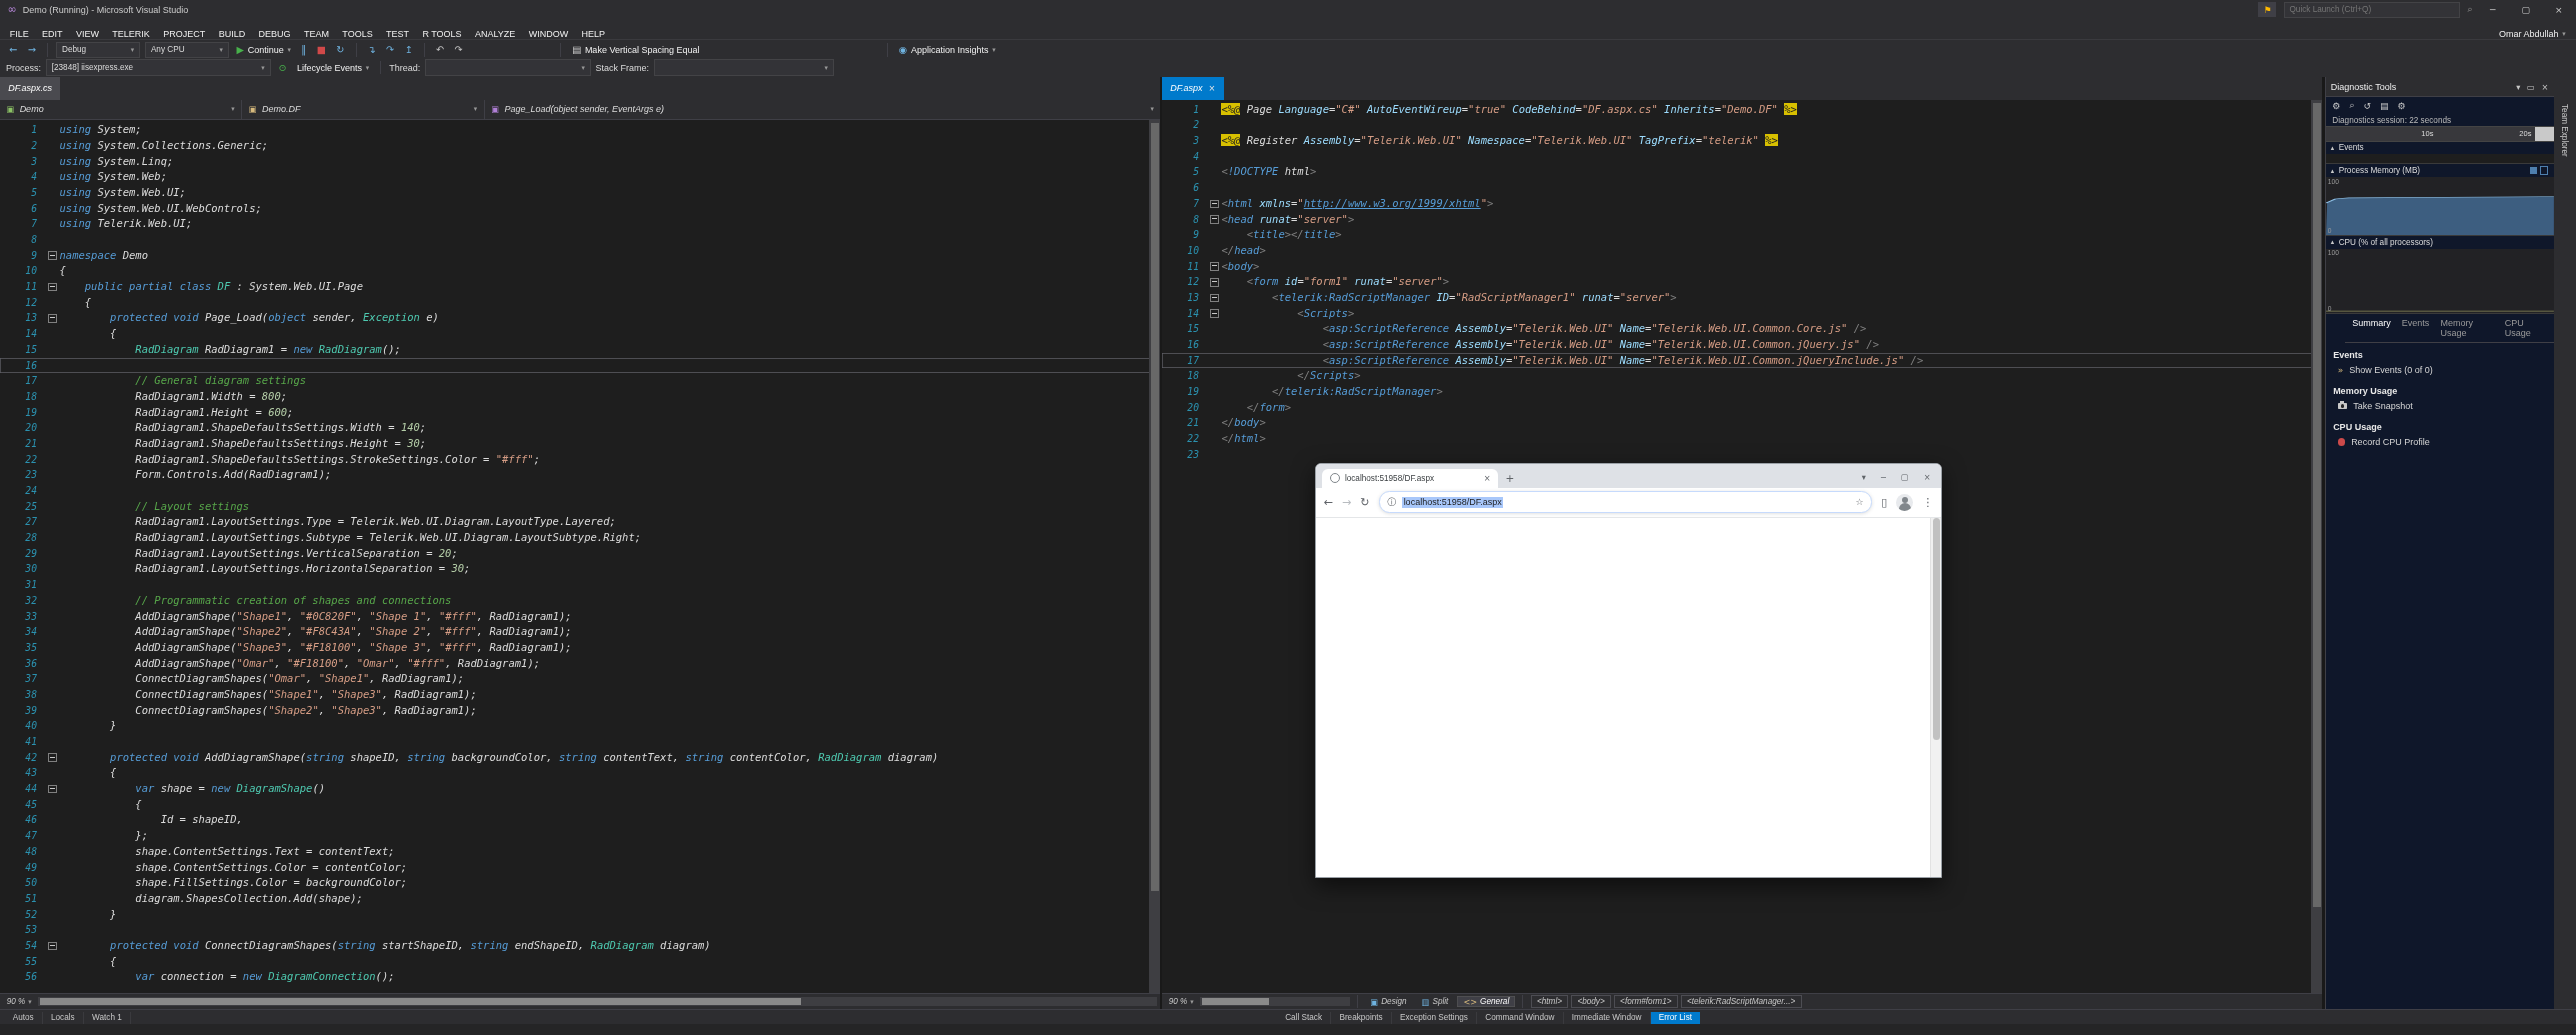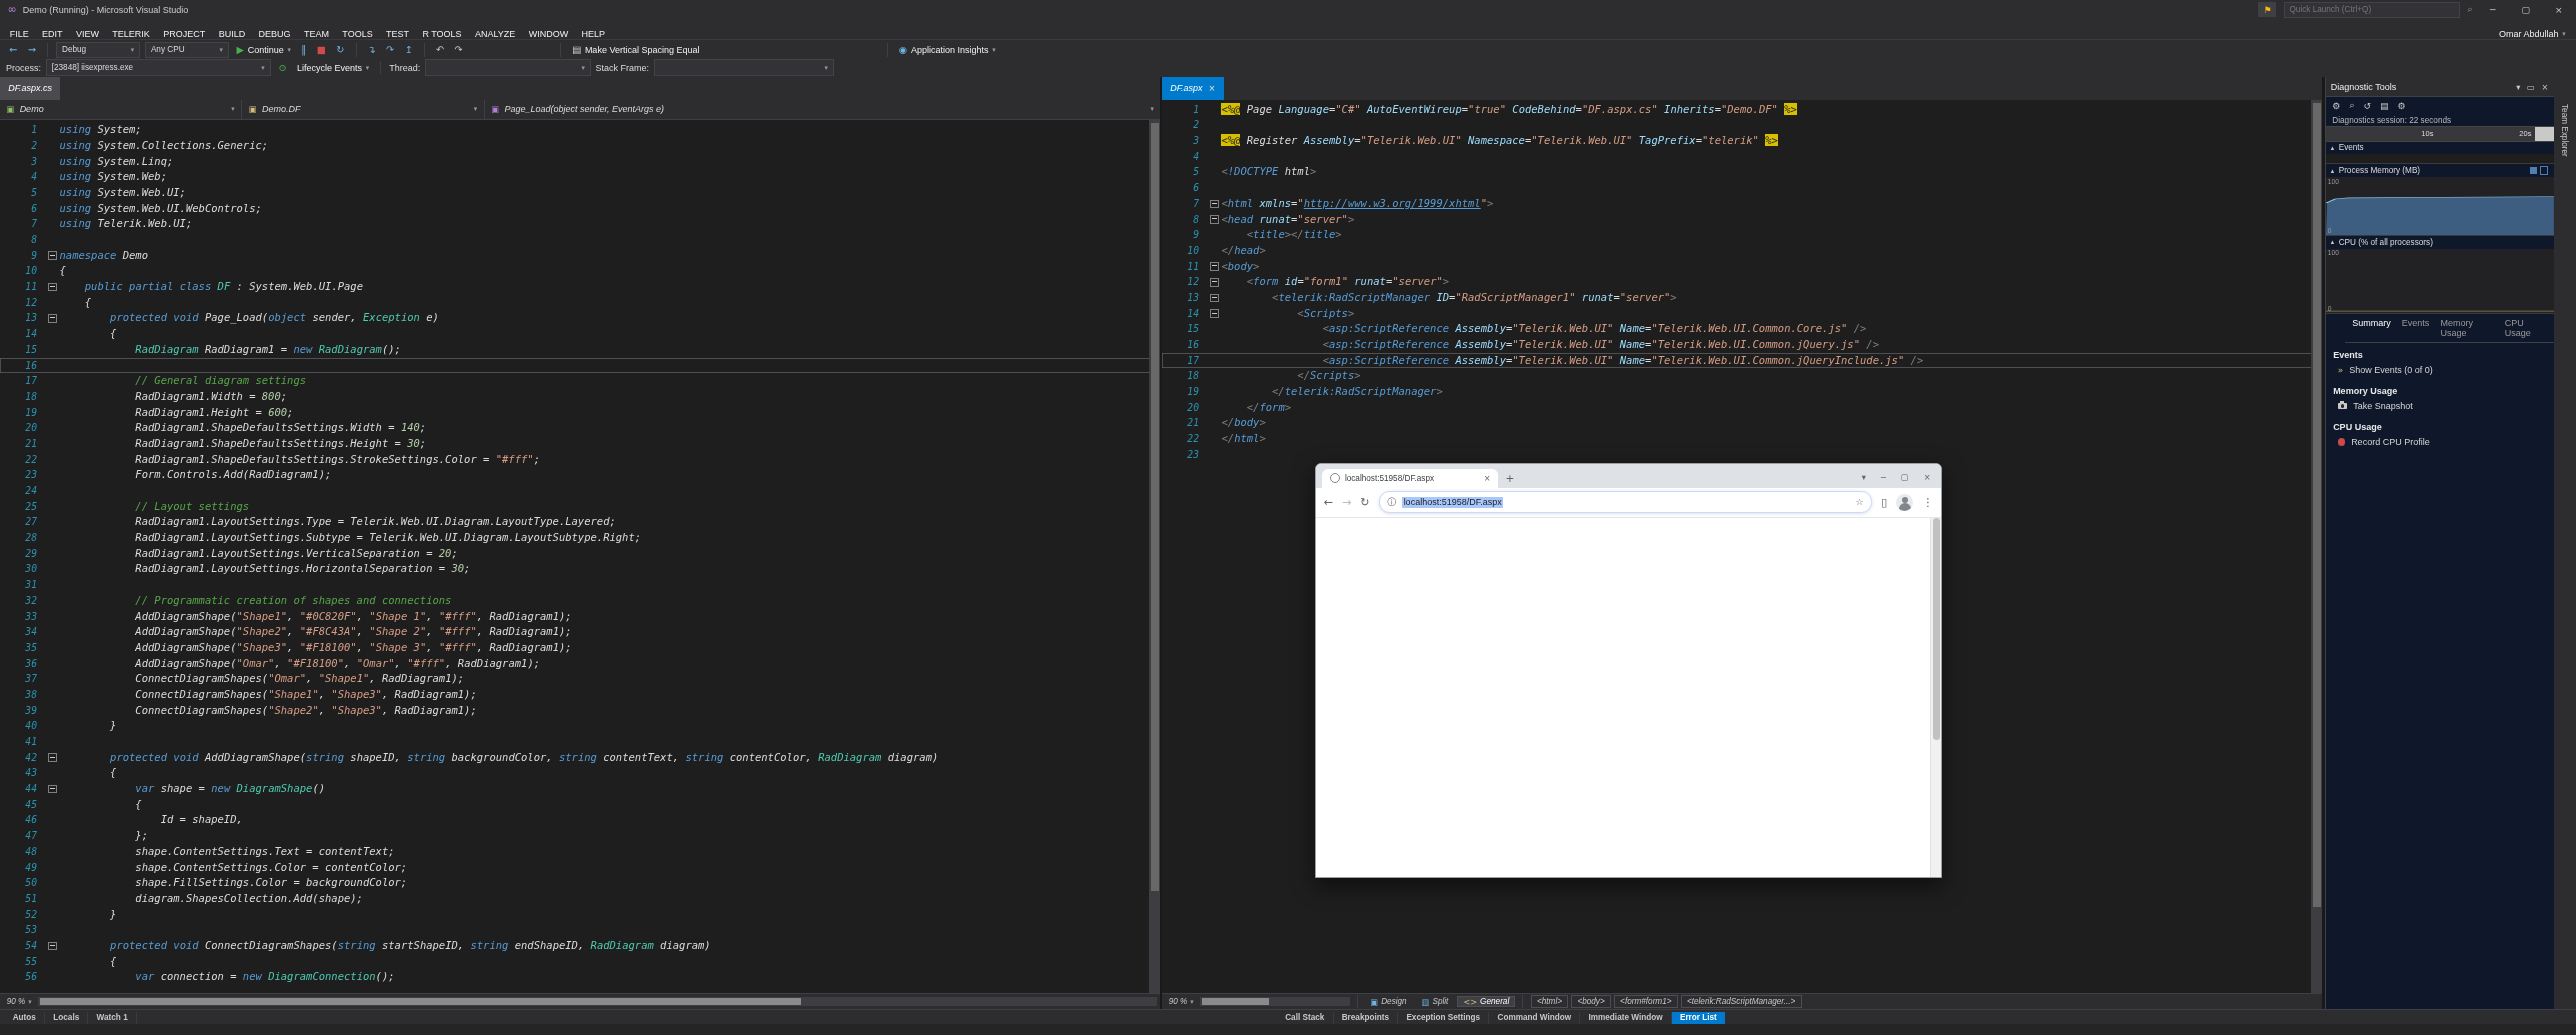--- a/index.html
+++ b/index.html
@@ -106,21 +106,21 @@
   .linkrow{display:flex;align-items:center;gap:6px;padding:3.7px 7.5px 3px 12px;font-size:9px;color:#D6D6D6;}
   .golden{color:#D7BA7D;font-size:9px;}
   .cam{width:9.7px;height:6.7px;background:#C8C8C8;border-radius:0.7px;position:relative;display:block;}
   .cam::before{content:"";position:absolute;top:-2.2px;left:2.2px;width:3.7px;height:2.2px;background:#C8C8C8;}
   .cam::after{content:"";position:absolute;top:1.5px;left:3px;width:3.7px;height:3.7px;border-radius:50%;background:#252526;}
   .rec{width:7.5px;height:7.5px;border-radius:50%;background:#CC4A4A;display:block;}
 
   
   #autohide{position:absolute;top:1009px;height:15px;left:0;width:2576px;background:#2D2D30;
             border-top:0.7px solid #3F3F46;display:flex;align-items:center;font-size:8.2px;color:#C8C8C8;}
-  .ah-tab{padding:1.5px 8.2px;border-right:0.7px solid #3A3A3E;font-weight:bold;}
+  .ah-tab{padding:1.5px 8.2px;border-right:0.7px solid #3A3A3E;}
   #ah-left{display:flex;padding-left:4.5px;}
   #ah-center{position:absolute;left:1277px;display:flex;}
   .ah-tab.activeblue{background:#007ACC;color:#FFF;border-right:none;}
   #statusstrip{position:absolute;top:1024px;height:12px;left:0;width:2576px;background:#252526;}
 
   
   #browser{position:absolute;left:1315px;top:463px;width:625px;height:413px;border-radius:6px 6px 0 0;
            box-shadow:0 7.5px 22.5px rgba(0,0,0,.55);z-index:40;display:flex;flex-direction:column;overflow:hidden;
            border:0.7px solid #9AA0A6;background:#FFF;}
   #b-tabstrip{height:24px;background:#DEE1E6;display:flex;align-items:flex-end;padding:0 6px;flex:none;}

